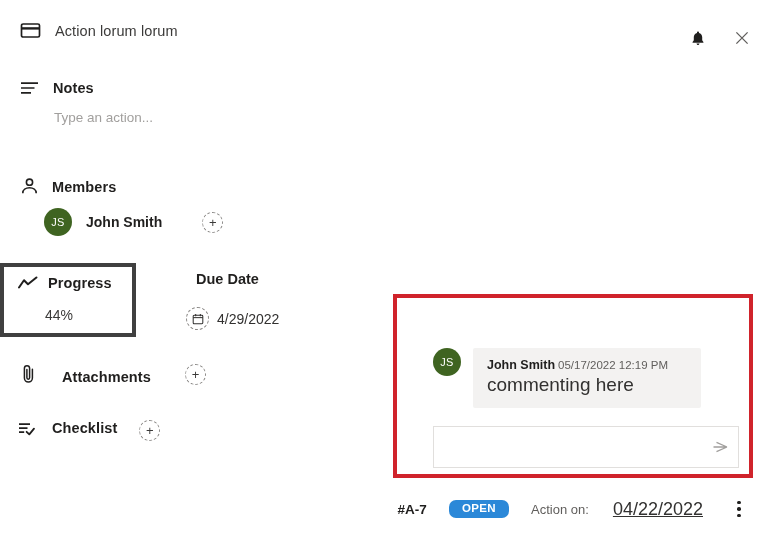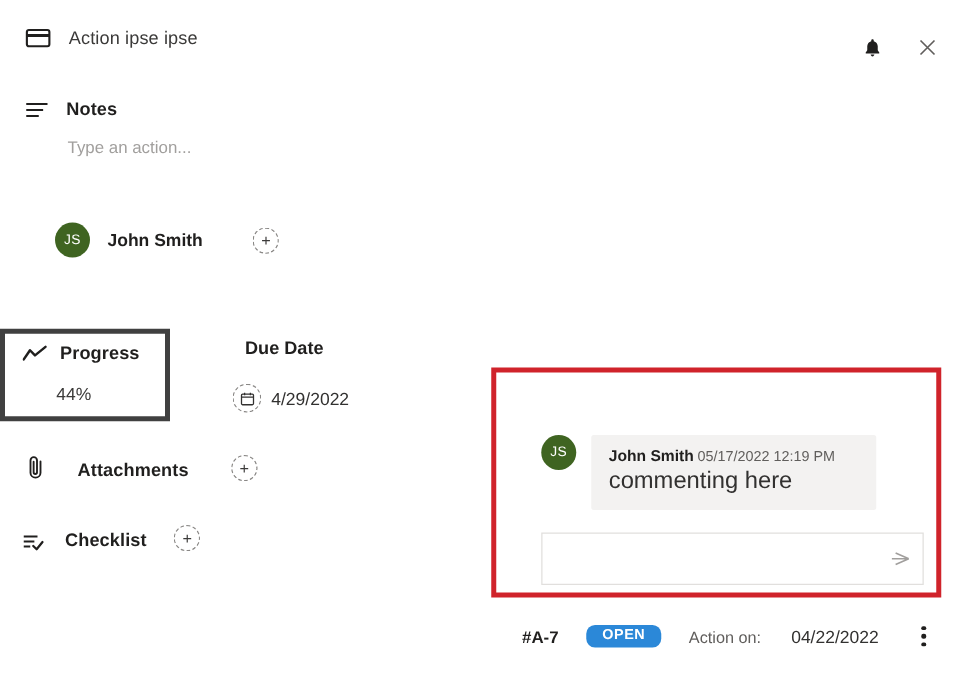--- a/index.html
+++ b/index.html
@@ -210,21 +210,21 @@
     display: flex;
     align-items: flex-end;
     gap: 24px;
     padding-left: 20px;
   }
   .checklist-row {
     position: absolute;
     left: 0;
     top: 420px;
     display: flex;
-    align-items: flex-end;
+    align-items: flex-start;
     gap: 12px;
     padding-left: 18px;
   }
   .row-add { margin-left: 10px; }
 
   
   .comments-highlight {
     position: absolute;
     left: 393px;
     top: 294px;
@@ -327,23 +327,24 @@
     letter-spacing: .4px;
     border-radius: 7px;
     padding: 3px 13px 4px 13px;
     line-height: 1;
   }
   .created-label {
     font-size: 13px;
     color: #605e5c;
   }
   .created-value {
-    font-size: 14px;
+    font-size: 18px;
     color: #323130;
     margin-left: 2px;
+    text-decoration: underline;
   }
   .kebab {
     width: 16px;
     height: 22px;
     display: flex;
     flex-direction: column;
     align-items: center;
     justify-content: center;
     gap: 3px;
     cursor: pointer;
@@ -363,21 +364,21 @@
 <div class="app">
 
   <div class="header">
     <div class="header-title-wrap">
       <span class="icon">
         <svg width="21" height="21" viewBox="0 0 21 21">
           <rect x="1.5" y="4" width="18" height="13" rx="1.6" fill="none" stroke="#201f1e" stroke-width="1.7"></rect>
           <rect x="1.5" y="7.2" width="18" height="2.4" fill="#201f1e"></rect>
         </svg>
       </span>
-      <span class="header-title">Action ipse ipse</span>
+      <span class="header-title">Action lorum lorum</span>
     </div>
     <div class="header-actions">
       <span class="hdr-btn">
         <svg width="16" height="17" viewBox="0 0 16 17">
           <path d="M8 1.4c-.55 0-1 .45-1 1v.5C5.1 3.35 3.8 5.05 3.8 7.05v3.1L2.6 11.9c-.25.35 0 .85.45.85h9.9c.45 0 .7-.5.45-.85L12.2 10.15v-3.1c0-2-1.3-3.7-3.2-4.15v-.5c0-.55-.45-1-1-1z" fill="#201f1e"></path>
           <path d="M6.5 13.6c.15.9.75 1.5 1.5 1.5s1.35-.6 1.5-1.5z" fill="#201f1e"></path>
         </svg>
       </span>
       <span class="hdr-btn">
         <svg width="16" height="16" viewBox="0 0 16 16">
@@ -395,20 +396,29 @@
           <svg width="20" height="16" viewBox="0 0 20 16">
             <path d="M1 3.2h17 M1 8h13.5 M1 12.8h10" stroke="#201f1e" stroke-width="1.7" fill="none" stroke-linecap="butt"></path>
           </svg>
         </span>
         <span class="section-label">Notes</span>
       </div>
       <input class="notes-input" type="text" placeholder="Type an action..." style="">
     </div>
 
     <div class="members-row">
+      <div class="section-head">
+        <span class="icon">
+          <svg width="19" height="19" viewBox="0 0 19 19">
+            <circle cx="9.5" cy="5.2" r="3.1" fill="none" stroke="#201f1e" stroke-width="1.6"></circle>
+            <path d="M2.8 16.2c0-3.5 3-5.4 6.7-5.4s6.7 1.9 6.7 5.4" fill="none" stroke="#201f1e" stroke-width="1.6"></path>
+          </svg>
+        </span>
+        <span class="section-label">Members</span>
+      </div>
       <div class="member-line">
         <span class="avatar">JS</span>
         <span class="member-name">John Smith</span>
         <span class="add-circle member-add">+</span>
       </div>
     </div>
   </div>
 
   <div class="pd-row">
     <div class="progress-cell">

